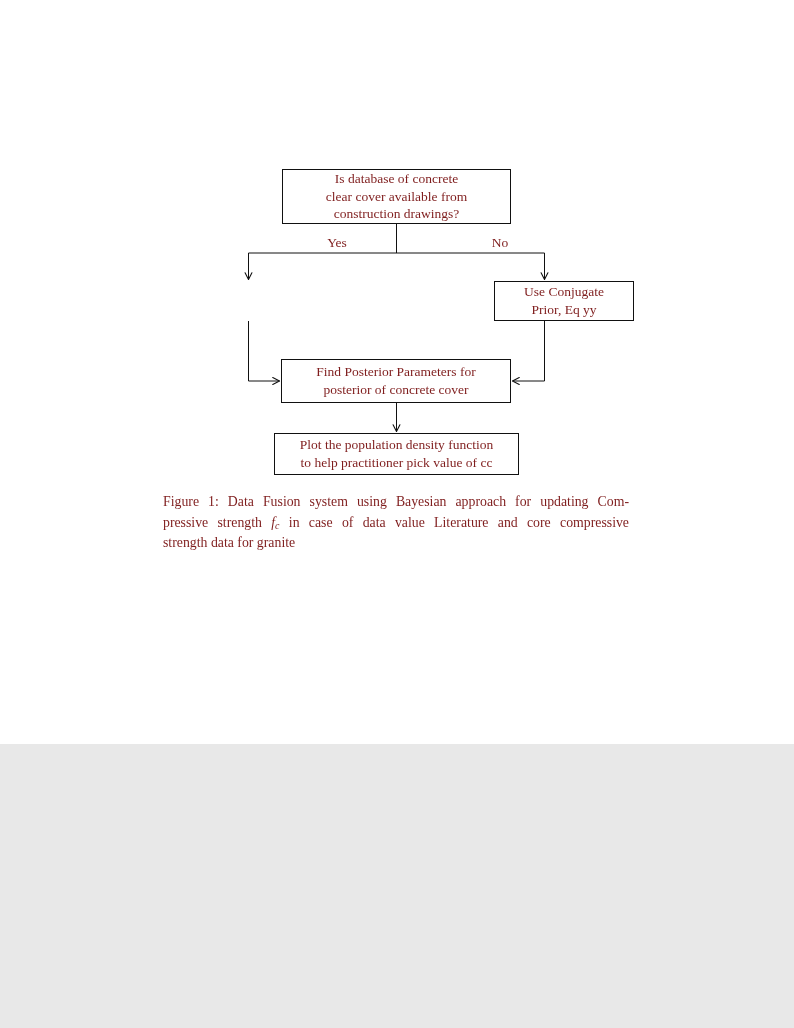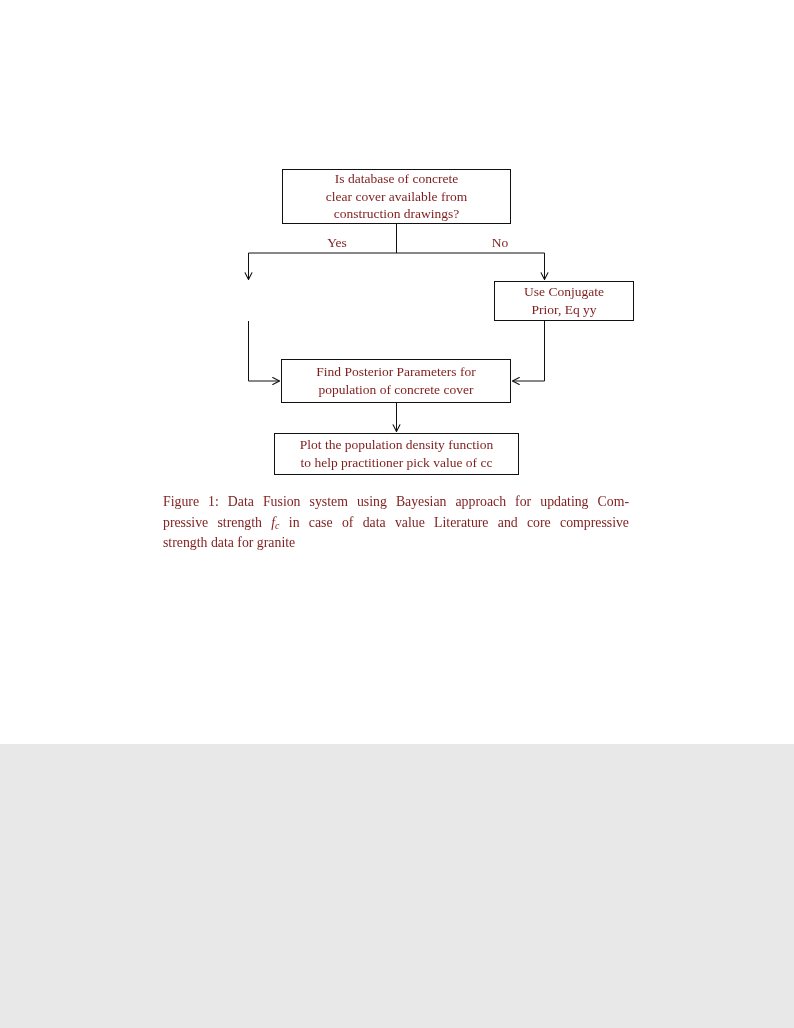--- a/index.html
+++ b/index.html
@@ -102,21 +102,21 @@
 
   <div class="edge-label edge-label-yes">Yes</div>
 
   <div class="edge-label edge-label-no">No</div>
 
 
   <div class="node node-no">Use Conjugate
 Prior, Eq yy</div>
 
   <div class="node node-posterior">Find Posterior Parameters for
-population of concrete cover</div>
+posterior of concrete cover</div>
 
   <div class="node node-plot">Plot the population density function
 to help practitioner pick value of cc</div>
 
   <div class="caption">
     <div class="cap-line cap-just">Figure 1: Data Fusion system using Bayesian approach for updating Com-</div>
     <div class="cap-line cap-just">
       <span>pressive strength </span><span class="math-var"><span>f</span><sub>c</sub></span><span> in case of data value Literature and core compressive</span>
     </div>
     <div class="cap-line">strength data for granite</div>

